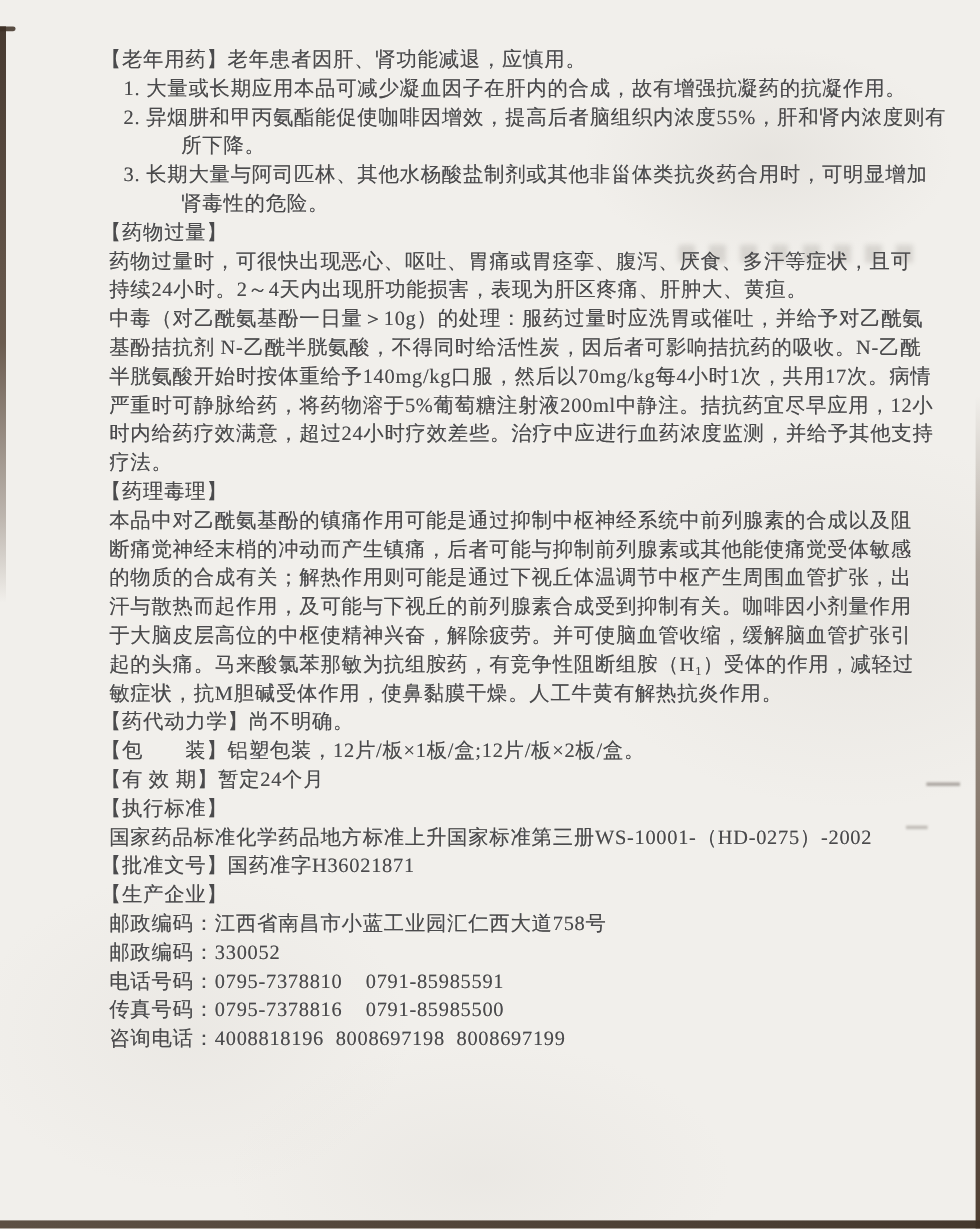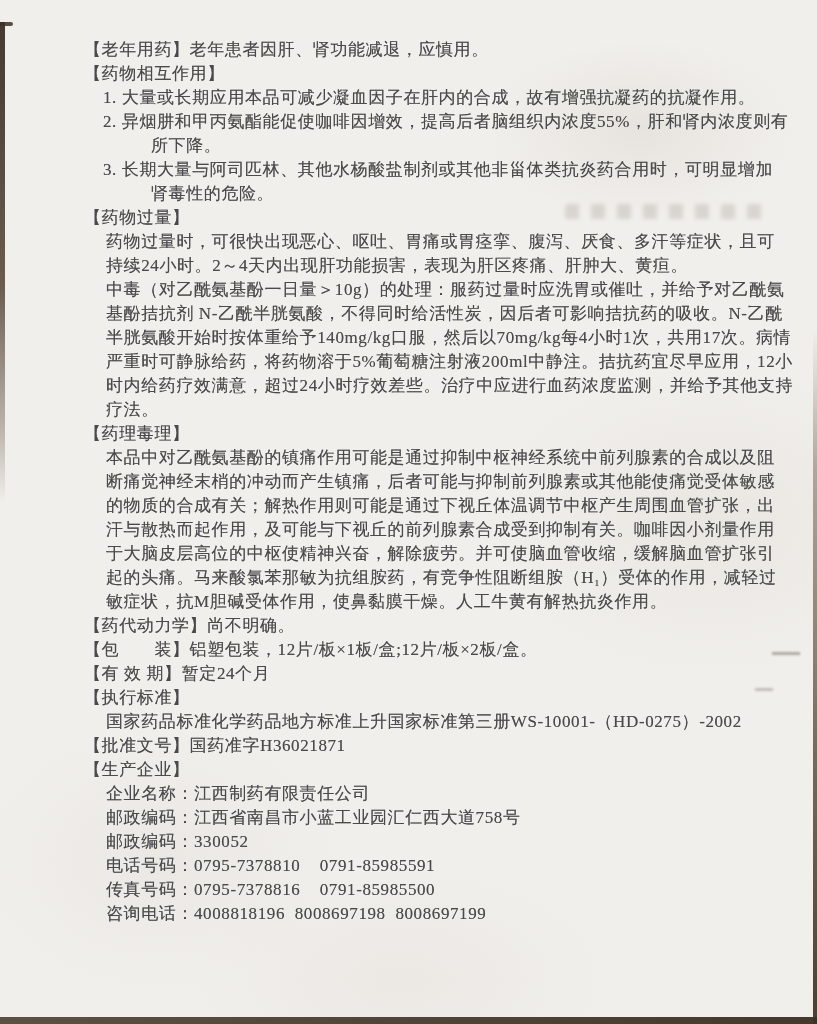--- a/index.html
+++ b/index.html
@@ -35,21 +35,21 @@
     top: 38px;
     width: 706px;
     color: var(--ink, #4a4a4c);
     font-size: 17px;
     line-height: 24px;
     letter-spacing: 0.6px;
     text-shadow: 0 0 0.5px rgba(74,74,76,0.55);
   }
   .line { white-space: pre; }
   .ind-h   { margin-left: 0; }
-  .ind-p   { margin-left: 22px; }
+  .ind-p   { margin-left: 7px; }
   .ind-li  { margin-left: 19px; }
   .ind-li2 { margin-left: 67px; }
 
   
   .edge-left {
     position: absolute; left: 0; top: 22px; width: 5px; height: 480px;
     background: linear-gradient(to bottom,
       rgba(62,48,38,0.95) 0%, rgba(84,66,52,0.85) 55%,
       rgba(90,72,58,0.35) 85%, rgba(90,72,58,0) 100%);
   }
@@ -92,21 +92,20 @@
 
 <div class="page">
   <div class="texture"></div>
 
   <div class="bleed-smudge"></div>
   <div class="bleed-dash-1"></div>
   <div class="bleed-dash-2"></div>
 
   <div class="text-block">
       <div class="line ind-h">【老年用药】老年患者因肝、肾功能减退，应慎用。</div>
-      <div class="line ind-h">【药物相互作用】</div>
       <div class="line ind-li">1. 大量或长期应用本品可减少凝血因子在肝内的合成，故有增强抗凝药的抗凝作用。</div>
       <div class="line ind-li">2. 异烟肼和甲丙氨酯能促使咖啡因增效，提高后者脑组织内浓度55%，肝和肾内浓度则有</div>
       <div class="line ind-li2">所下降。</div>
       <div class="line ind-li">3. 长期大量与阿司匹林、其他水杨酸盐制剂或其他非甾体类抗炎药合用时，可明显增加</div>
       <div class="line ind-li2">肾毒性的危险。</div>
       <div class="line ind-h">【药物过量】</div>
       <div class="line ind-p">药物过量时，可很快出现恶心、呕吐、胃痛或胃痉挛、腹泻、厌食、多汗等症状，且可</div>
       <div class="line ind-p">持续24小时。2～4天内出现肝功能损害，表现为肝区疼痛、肝肿大、黄疸。</div>
       <div class="line ind-p">中毒（对乙酰氨基酚一日量＞10g）的处理：服药过量时应洗胃或催吐，并给予对乙酰氨</div>
       <div class="line ind-p">基酚拮抗剂 N-乙酰半胱氨酸，不得同时给活性炭，因后者可影响拮抗药的吸收。N-乙酰</div>
@@ -122,21 +121,20 @@
       <div class="line ind-p">于大脑皮层高位的中枢使精神兴奋，解除疲劳。并可使脑血管收缩，缓解脑血管扩张引</div>
       <div class="line ind-p">起的头痛。马来酸氯苯那敏为抗组胺药，有竞争性阻断组胺（H₁）受体的作用，减轻过</div>
       <div class="line ind-p">敏症状，抗M胆碱受体作用，使鼻黏膜干燥。人工牛黄有解热抗炎作用。</div>
       <div class="line ind-h">【药代动力学】尚不明确。</div>
       <div class="line ind-h">【包　　装】铝塑包装，12片/板×1板/盒;12片/板×2板/盒。</div>
       <div class="line ind-h">【有 效 期】暂定24个月</div>
       <div class="line ind-h">【执行标准】</div>
       <div class="line ind-p">国家药品标准化学药品地方标准上升国家标准第三册WS-10001-（HD-0275）-2002</div>
       <div class="line ind-h">【批准文号】国药准字H36021871</div>
       <div class="line ind-h">【生产企业】</div>
-      <div class="line ind-p">企业名称：江西制药有限责任公司</div>
       <div class="line ind-p">邮政编码：江西省南昌市小蓝工业园汇仁西大道758号</div>
       <div class="line ind-p">邮政编码：330052</div>
       <div class="line ind-p">电话号码：0795-7378810    0791-85985591</div>
       <div class="line ind-p">传真号码：0795-7378816    0791-85985500</div>
       <div class="line ind-p">咨询电话：4008818196  8008697198  8008697199</div>
     </div>
 
   <div class="edge-left"></div>
   <div class="edge-left-tick"></div>
   <div class="edge-right"></div>

